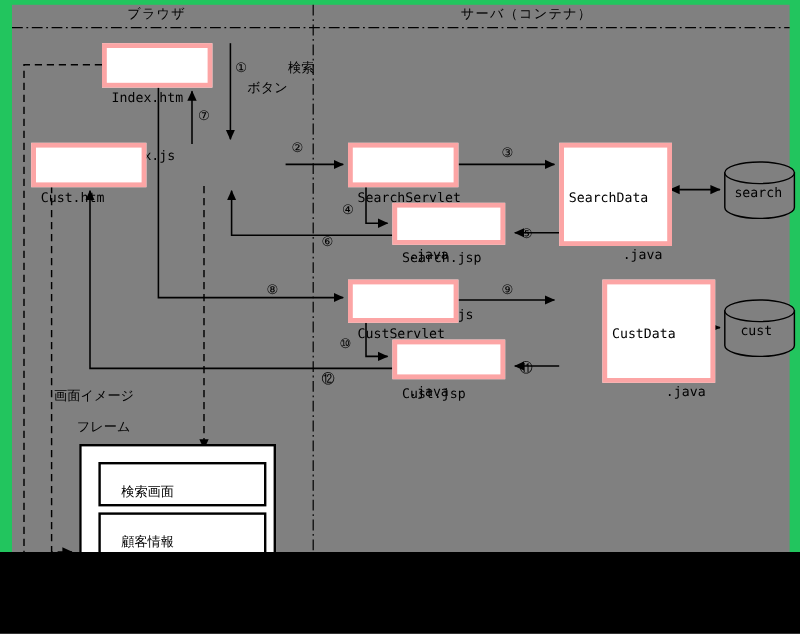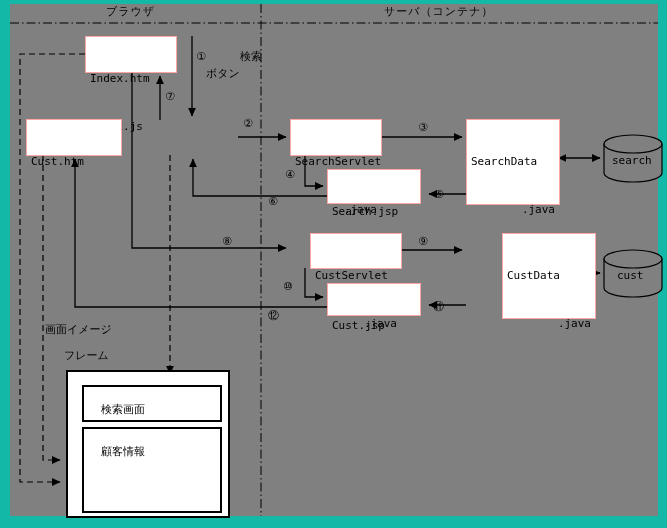--- a/index.html
+++ b/index.html
@@ -1,33 +1,33 @@
 <!DOCTYPE html>
 <html><head>
 <meta charset="utf-8">
 <style>
   html,body{margin:0;padding:0;background:#000;}
   #stage{
     position:relative;
-    width:667px;height:528px;
-    background:#14b8a6;
+    width:667px;height:460px;
+    background:#22c55e;
     font-family:"DejaVu Sans","Liberation Sans",sans-serif;
     overflow:hidden;
   }
   
   #canvas{
     position:absolute;
     left:10px;top:4px;width:648px;height:512px;
     background:#808080;
   }
   
   .box{
     position:absolute;
     background:#ffffff;
-    border:1px solid #fca5a5;
+    border:4px solid #fca5a5;
     box-sizing:border-box;
     color:#000;
     font-family:"DejaVu Sans Mono","Liberation Mono",monospace;
     font-size:11px;
     line-height:16px;
     padding:2px 4px;
     white-space:pre;
   }
   .box .l2{display:block;text-align:right;}
   .box .l1{display:block;text-align:left;}
@@ -172,21 +172,21 @@
   <div class="box" style="left:327px;top:169px;width:94px;height:35px;">
     <span class="l1">Search.jsp</span>
     <span class="l1">Search.js</span>
   </div>
 
   <div class="box" style="left:466px;top:119px;width:94px;height:86px;">
     <span class="l1">SearchData</span>
     <span class="l2">.java</span>
   </div>
 
-  <div class="box" style="left:290px;top:233px;width:92px;height:36px;margin-left:20px;">
+  <div class="box" style="left:290px;top:233px;width:92px;height:36px;">
     <span class="l1">CustServlet</span>
     <span class="l2">.java</span>
   </div>
 
   <div class="box" style="left:327px;top:283px;width:94px;height:33px;">
     <span class="l1">Cust.jsp</span>
   </div>
 
   <div class="box" style="left:466px;top:233px;width:94px;height:86px;margin-left:36px;">
     <span class="l1">CustData</span>

